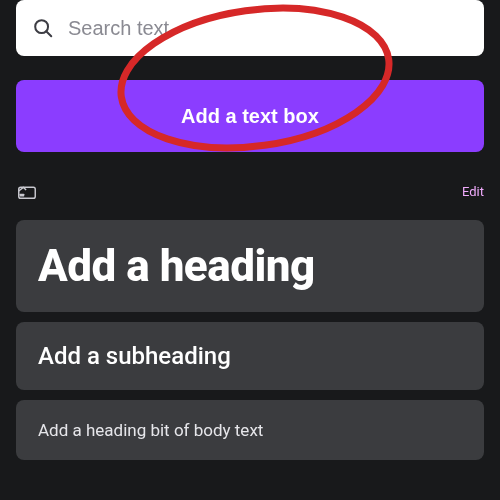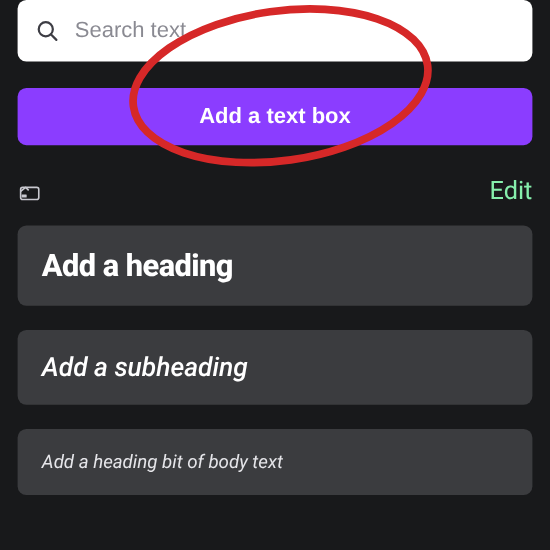--- a/index.html
+++ b/index.html
@@ -36,56 +36,56 @@
       width: 100%;
     }
     .search-bar input::placeholder { color: #8a8a92; }
     .primary-btn {
       margin-top: 24px;
       background: #8b3dff;
       color: #ffffff;
       border: none;
       border-radius: 8px;
       width: 100%;
-      height: 52px;
+      height: 72px;
       font-size: 20px;
       font-weight: 600;
       cursor: pointer;
     }
     .kit-row {
       display: flex;
       align-items: center;
       justify-content: space-between;
       margin-top: 28px;
       color: #c8c8cf;
       font-size: 20px;
     }
     .kit-left {
       display: flex;
       align-items: center;
       gap: 10px;
     }
     .kit-left .icon { width: 22px; height: 22px; flex-shrink: 0; }
     .edit-link {
-      color: #86efac;
+      color: #f0abfc;
       cursor: pointer;
-      font-size: 23px;
+      font-size: 13px;
     }
     .style-card {
       background: #3b3c3f;
       border-radius: 8px;
       color: #ffffff;
       padding: 20px 22px;
       margin-top: 18px;
       cursor: pointer;
     }
-    .style-heading { font-size: 28px; font-weight: 800; letter-spacing: -0.5px; }
+    .style-heading { font-size: 44px; font-weight: 800; letter-spacing: -0.5px; }
     .style-subheading { font-size: 24px; font-weight: 500; }
     .style-body { font-size: 17px; font-weight: 400; color: #e6e6ea; }
-    .style-card + .style-card { margin-top: 22px; font-style: italic; }
+    .style-card + .style-card { margin-top: 10px; }
 
     .annotation {
       position: absolute;
       left: 110px;
       top: -12px;
       width: 290px;
       height: 165px;
       pointer-events: none;
       z-index: 10;
     }

